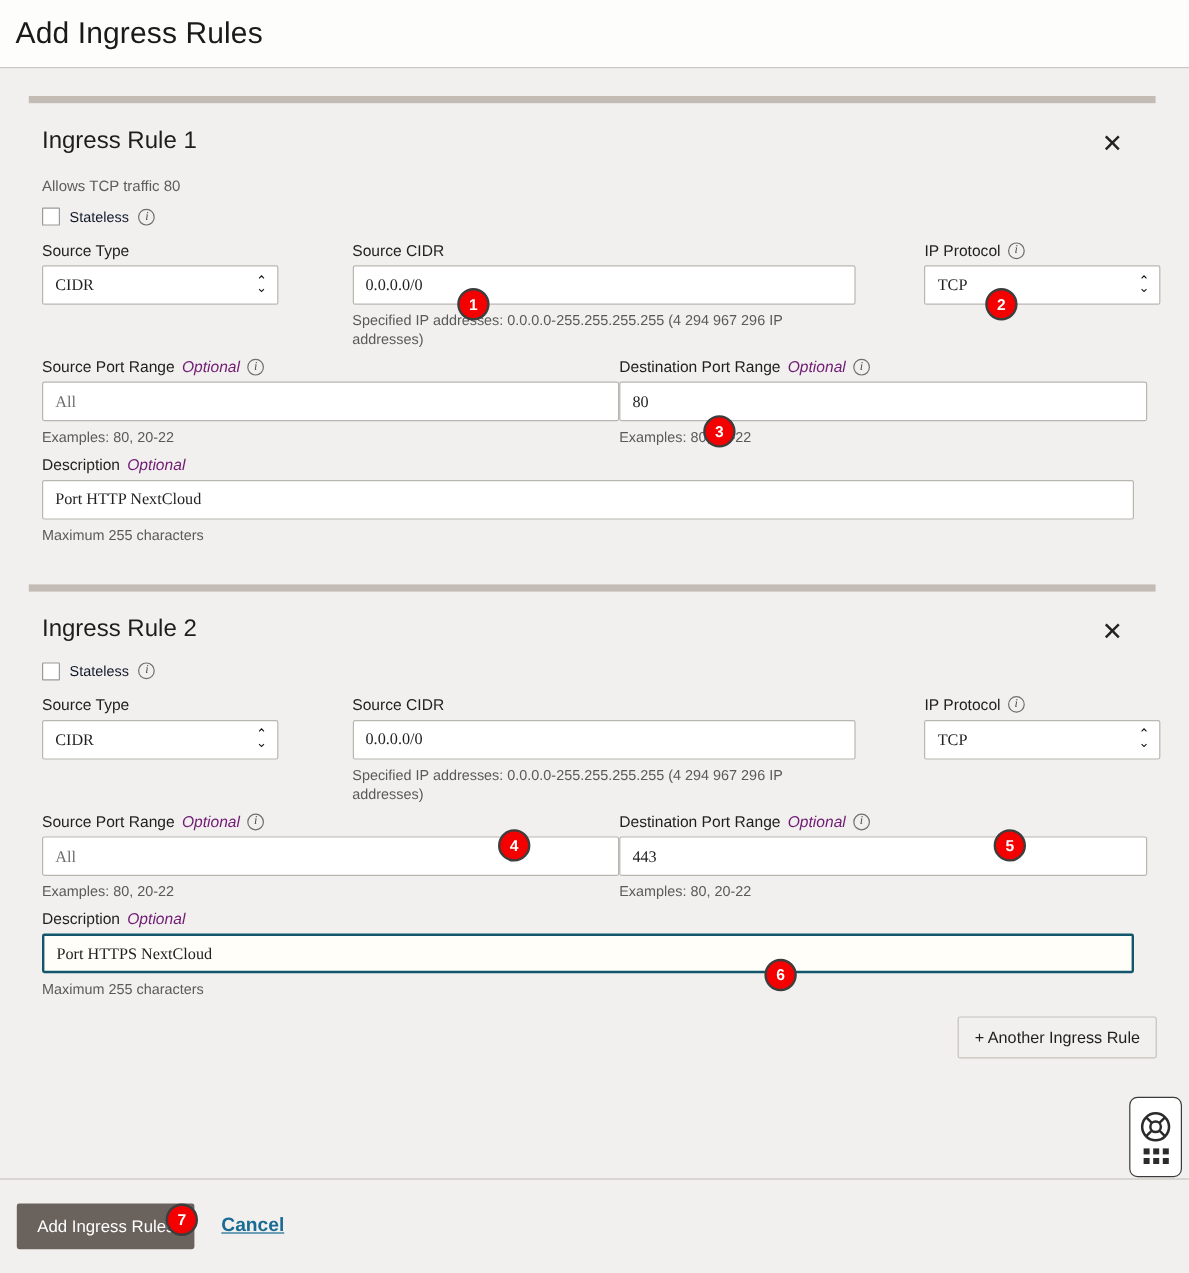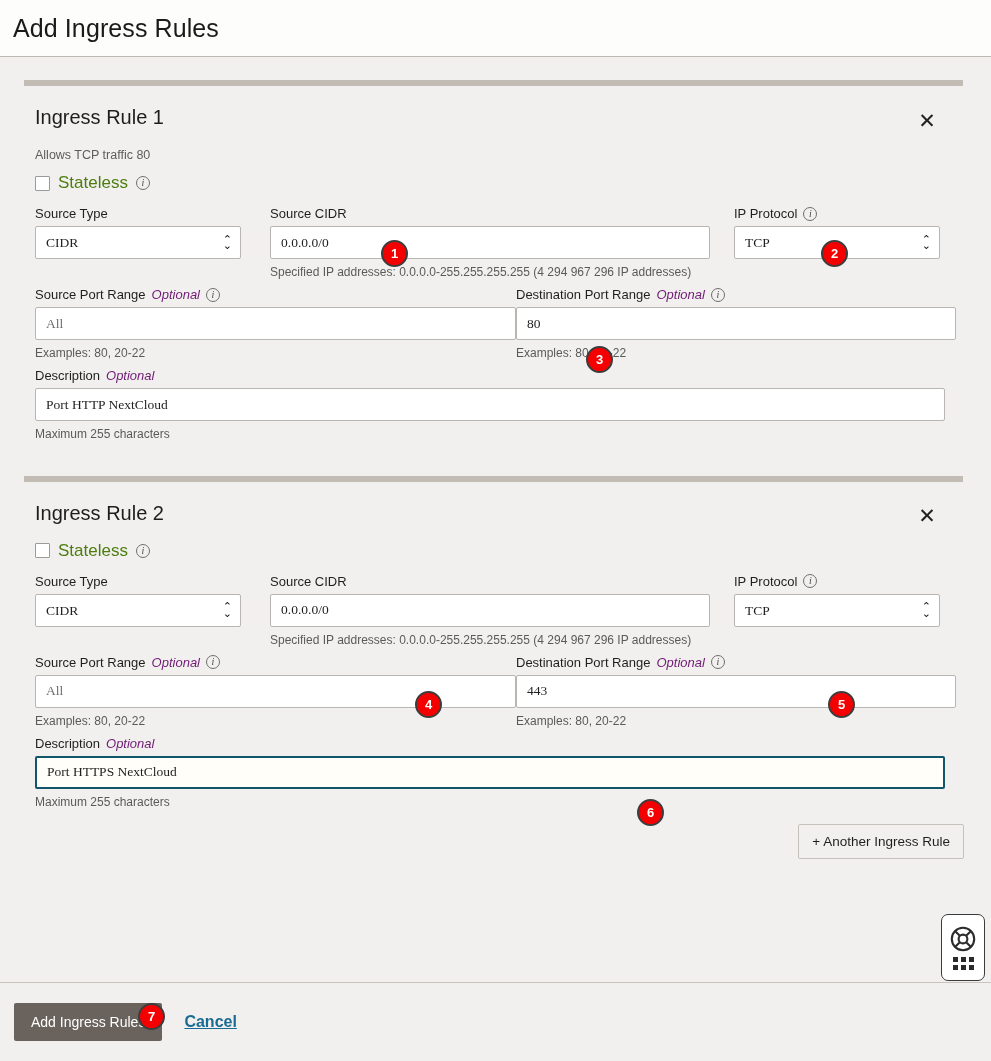--- a/index.html
+++ b/index.html
@@ -71,21 +71,21 @@
     margin: 11px 0 0 11px;
     gap: 8px;
   }
   .cbox {
     width: 15px; height: 15px;
     border: 1px solid #9a9a9a;
     background: #fff;
     border-radius: 1px;
     cursor: pointer;
   }
-  .cbox-label { font-size: 17px; color: #4d7c0f; }
+  .cbox-label { font-size: 12px; color: #0f172a; }
 
   .info-i {
     display: inline-flex; align-items: center; justify-content: center;
     width: 14px; height: 14px;
     border: 1px solid #6f6f6f; border-radius: 50%;
     font-size: 10px; font-style: italic;
     font-family: "Liberation Serif", serif;
     color: #4a4a4a;
     line-height: 1;
     vertical-align: middle;
@@ -123,21 +123,21 @@
     position: absolute; right: 9px; top: 50%; transform: translateY(-50%);
     pointer-events: none;
     display: flex; flex-direction: column; line-height: .62; color: #111;
     font-size: 11px;
   }
   .help-txt {
     font-size: 12px; color: #5a5a5a; margin-top: 5px; line-height: 1.35;
   }
 
   
-  .grid1 { display: flex; padding: 13px 0 0 11px; }
+  .grid1 { display: flex; padding: 13px 0 0 11px; gap: 33px; }
   .col-srctype { width: 206px; }
   .col-cidr { width: 440px; margin-left: 29px; }
   .col-proto { width: 206px; margin-left: 24px; }
 
   .grid2 { display: flex; padding: 7px 0 0 11px; }
   .col-sport { width: 481px; }
   .col-dport { width: 440px; }
 
   .grid3 { padding: 7px 0 0 11px; }
   .col-desc { width: 910px; }

